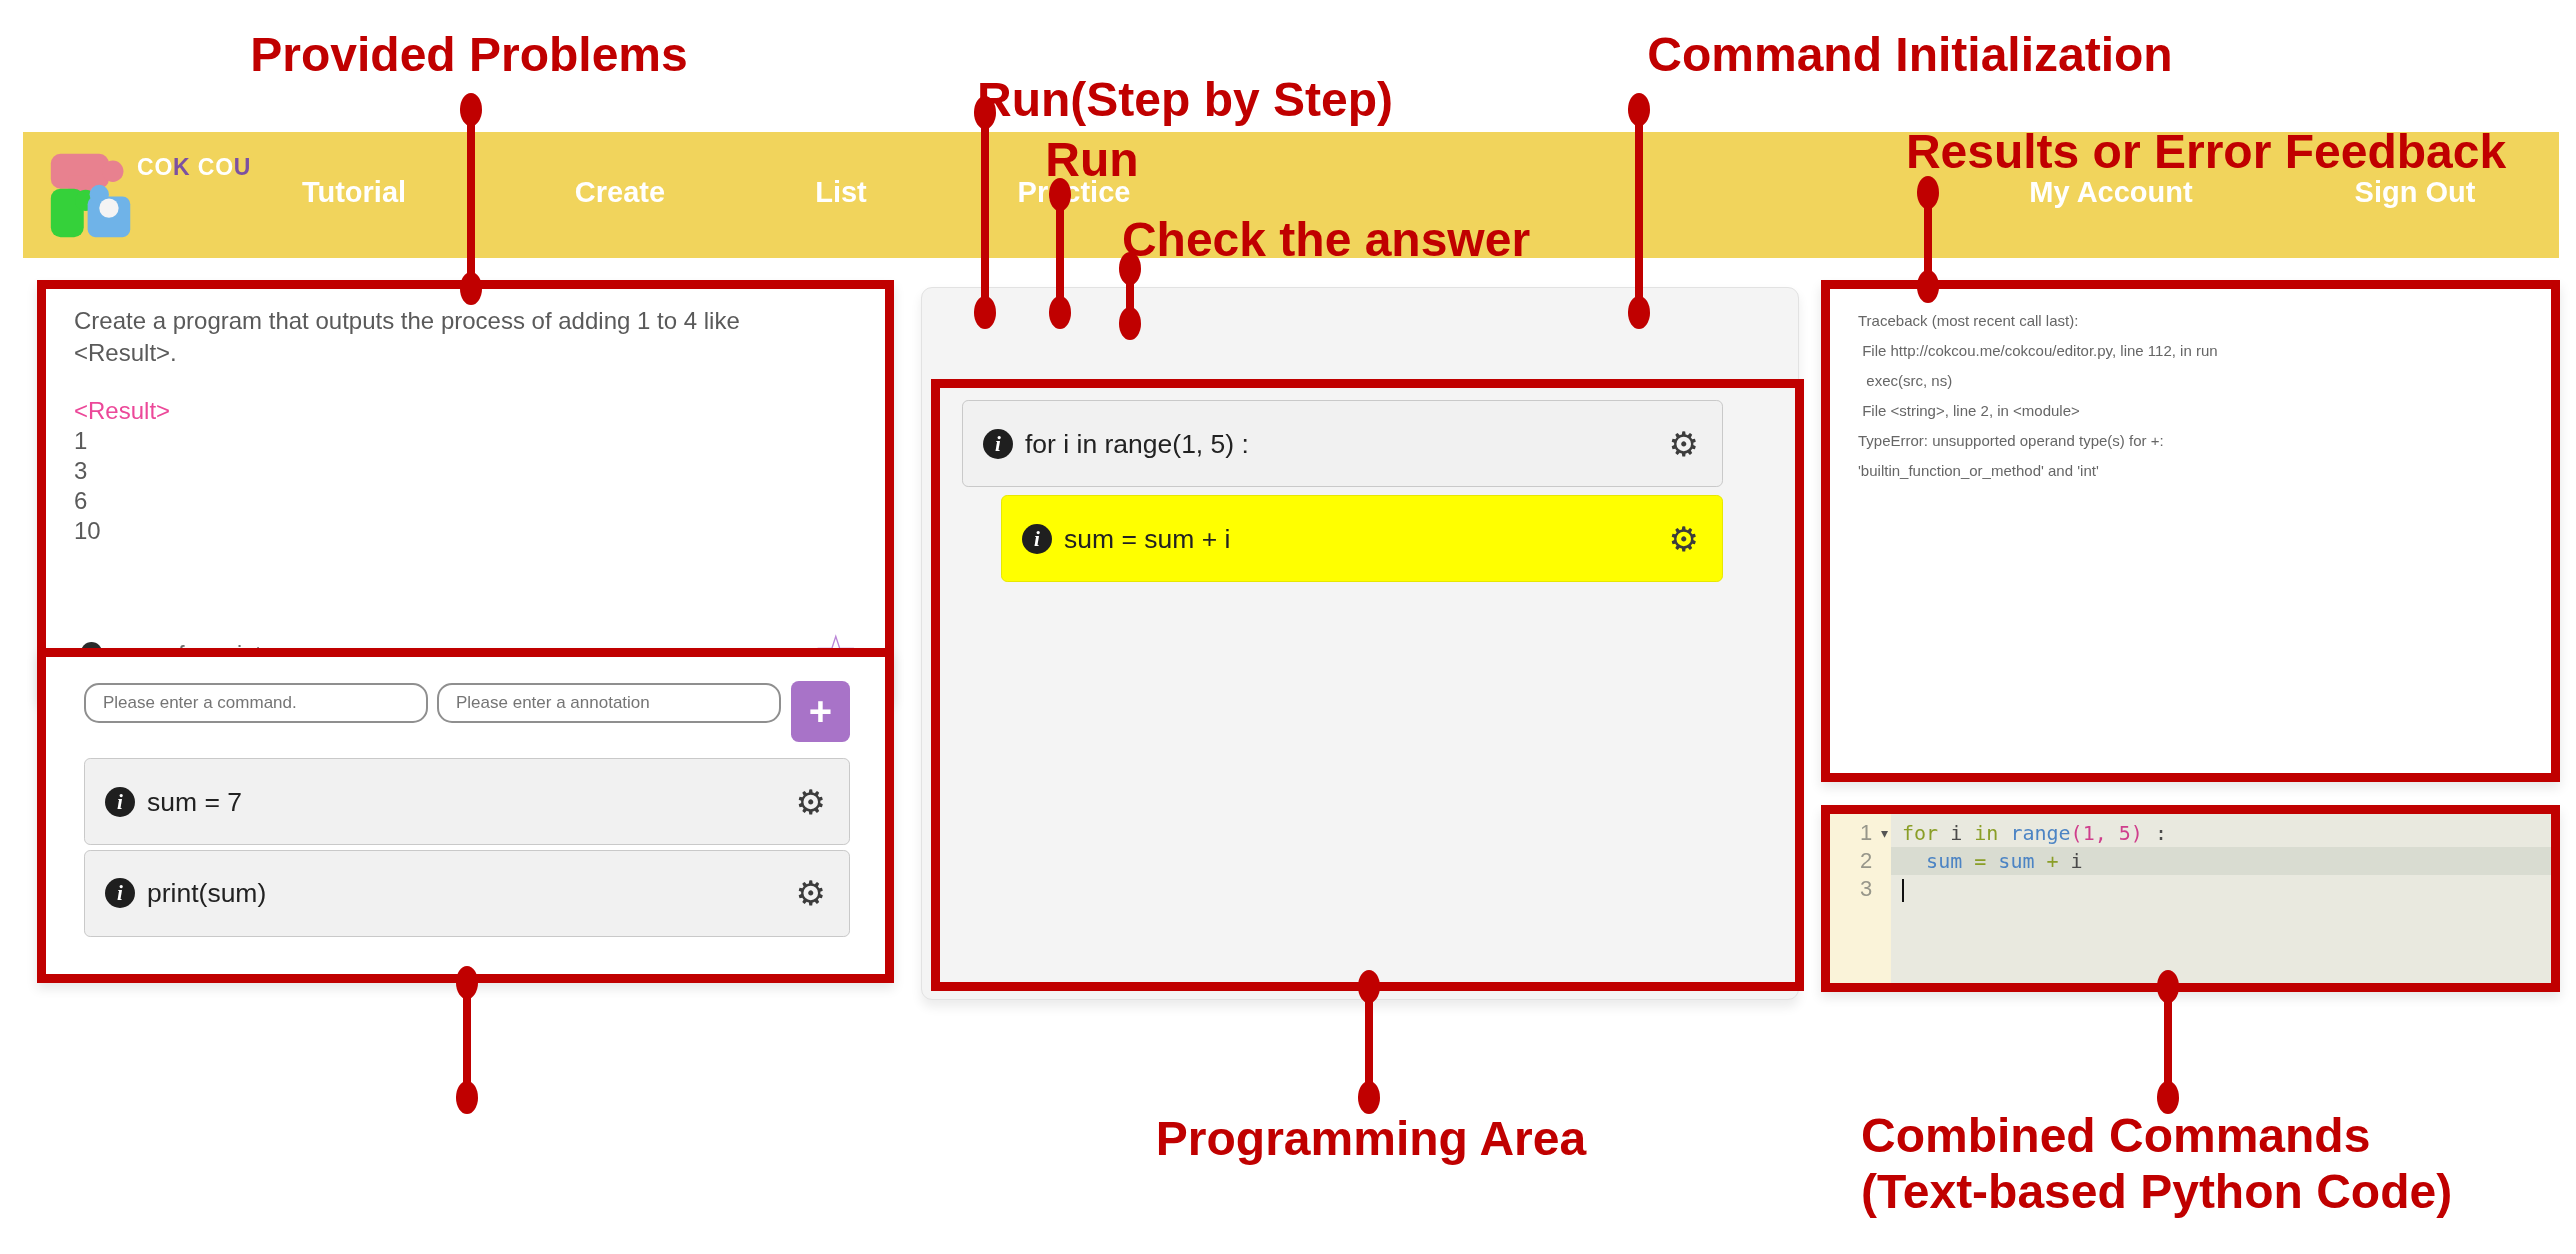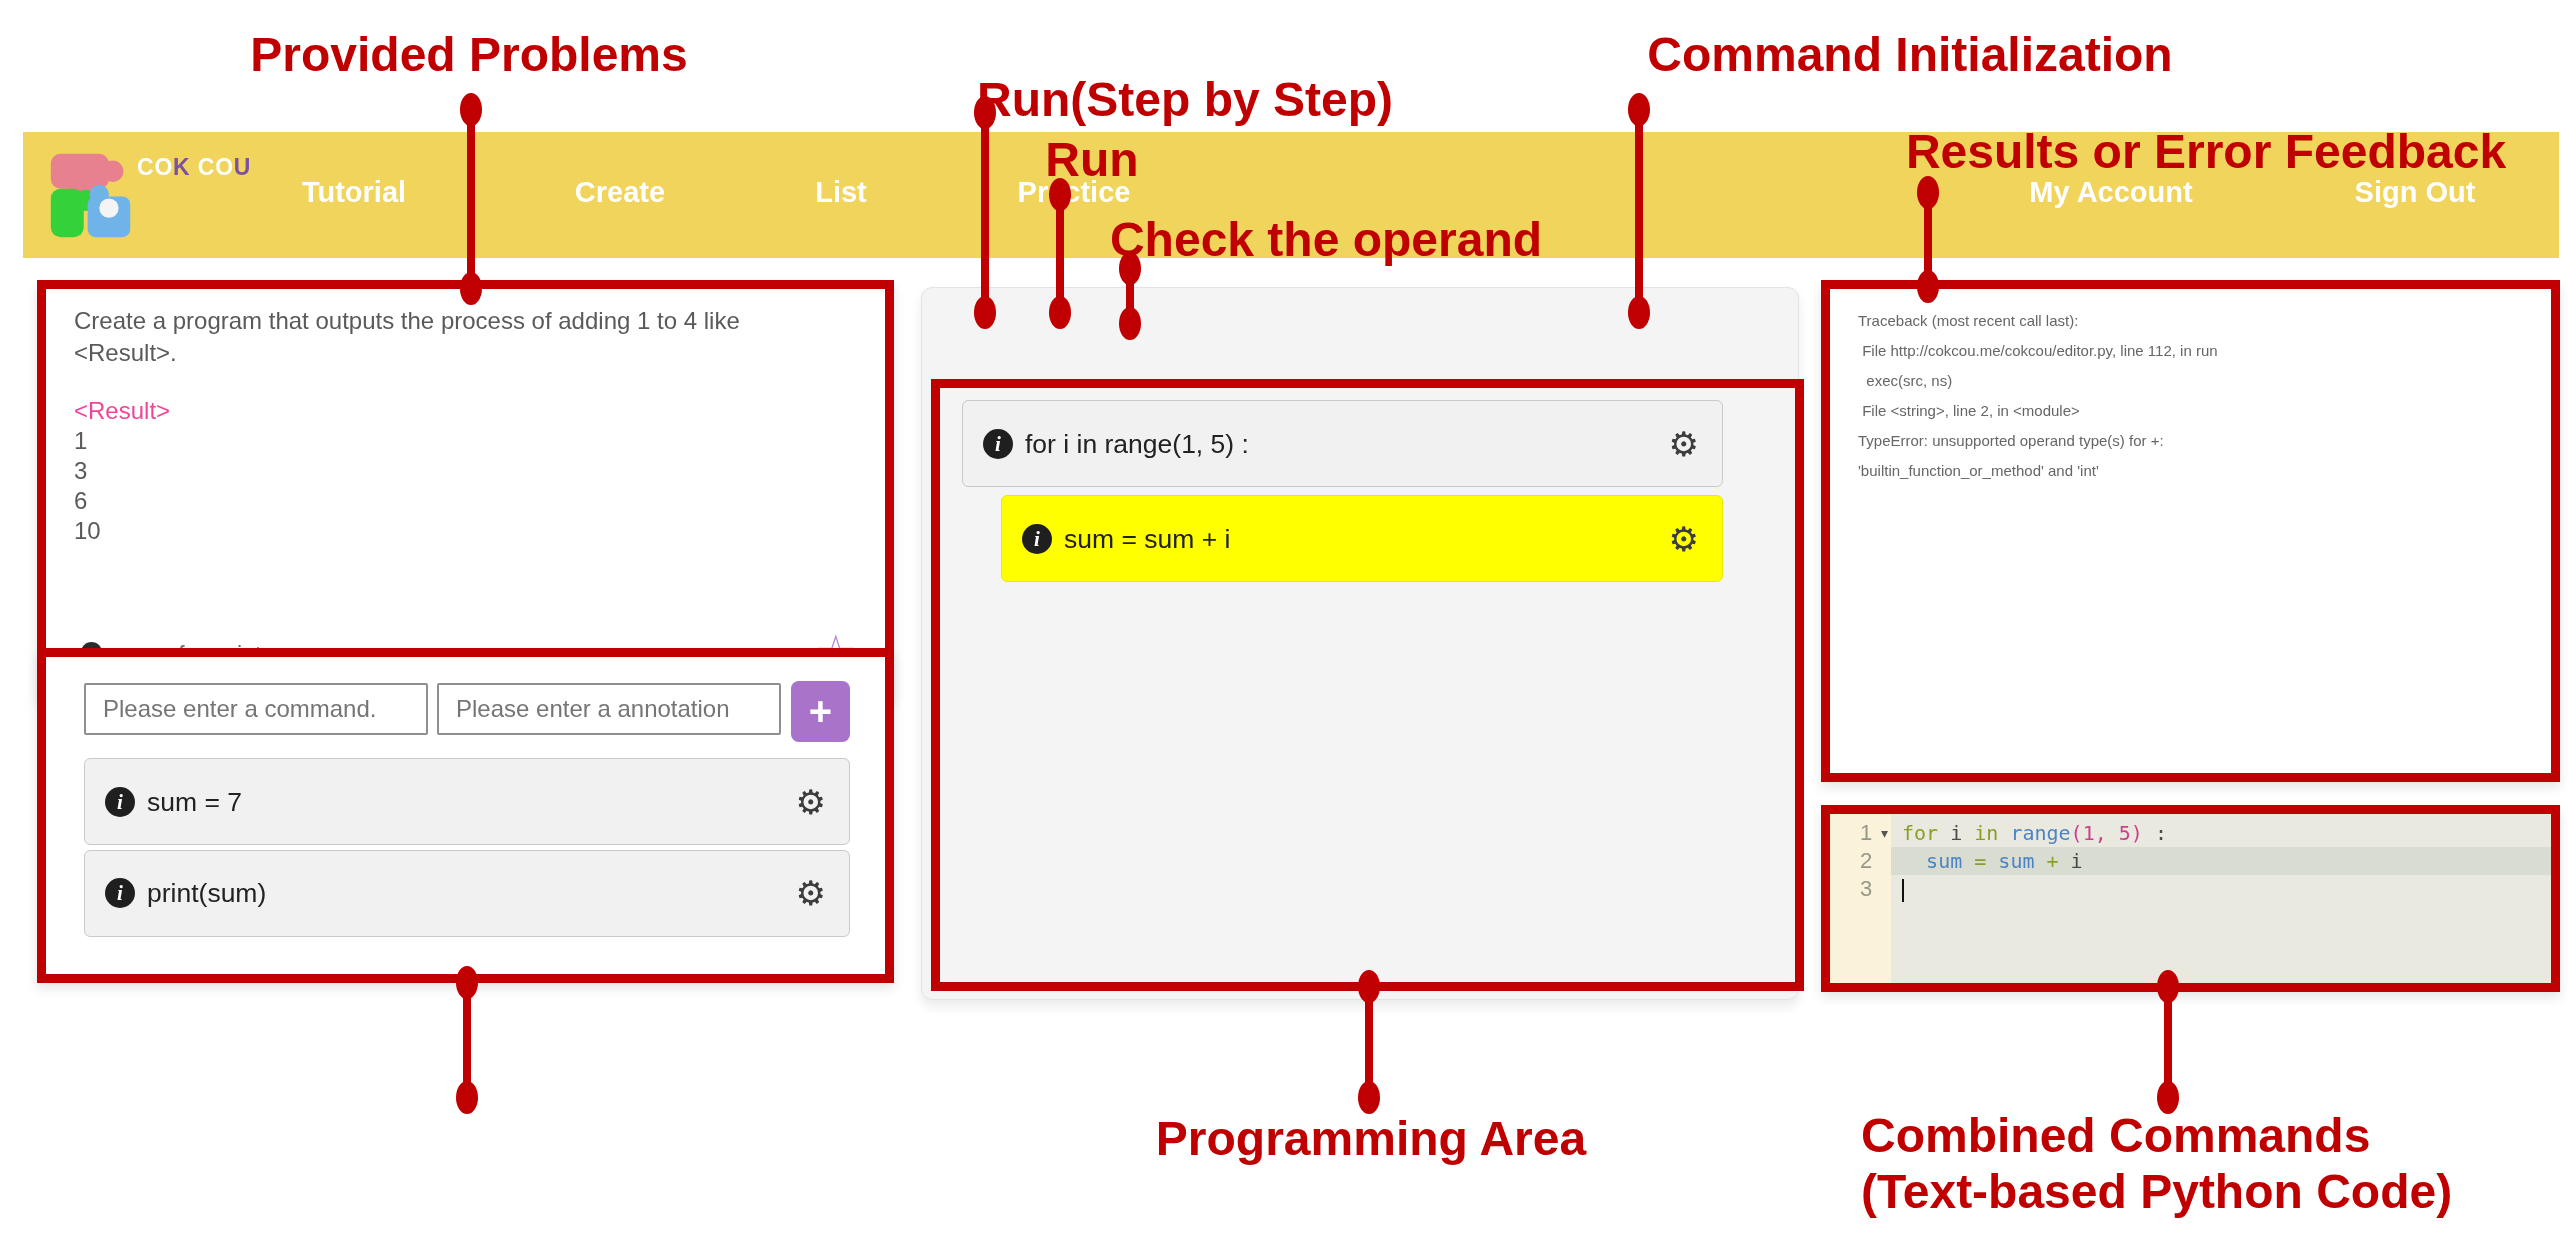--- a/index.html
+++ b/index.html
@@ -29,22 +29,22 @@
   .prob-desc{margin:15.6px 0 0 28px;font-size:24px;line-height:32px;color:#5a5a5a;white-space:pre-line;}
   .prob-reslabel{margin:27px 0 0 28px;font-size:24px;line-height:30px;color:#ec4899;}
   #result-values{margin:0 0 0 28px;font-size:24px;line-height:30px;color:#5a5a5a;}
   .tags-row{position:absolute;left:28px;right:23px;bottom:12.4px;height:44px;}
   .tags-row .bulb{position:absolute;left:1.6px;top:3.1px;}
   .tags-row .tagtext{position:absolute;left:48px;top:6.2px;font-size:23px;color:#6e6e6e;}
   .tags-row .star{position:absolute;right:4.7px;top:-6.2px;font-size:48px;color:#bb86d7;line-height:48px;cursor:pointer;}
 
   
   #panel-commands{left:37px;top:648px;width:857px;height:335px;}
-  .cmd-input{position:absolute;top:26px;height:52px;box-sizing:border-box;border:2.3px solid #8f8f8f;
-             border-radius:2px;font-size:24px;color:#757575;padding:0 0 0 17px;outline:none;
+  .cmd-input{position:absolute;top:26px;height:40px;box-sizing:border-box;border:2.3px solid #8f8f8f;
+             border-radius:15px;font-size:17px;color:#757575;padding:0 0 0 17px;outline:none;
              font-family:"Liberation Sans",sans-serif;background:#fff;}
   .cmd-input::placeholder{color:#757575;opacity:1;}
   #cmd-input{left:38px;width:344px;}
   #ann-input{left:391px;width:344px;}
   #add-btn{position:absolute;left:745px;top:24px;width:59px;height:61px;background:#A873C8;border:none;
            border-radius:7.8px;color:#ffffff;font-size:40px;font-weight:700;line-height:61px;text-align:center;
            cursor:pointer;padding:0;}
   #cmd-blocks{position:absolute;left:38px;top:101px;width:766px;display:flex;flex-direction:column;gap:4.7px;}
   .cmd-block{position:relative;height:87px;background:#f1f1f1;border:0.8px solid #c9c9c9;border-radius:6.2px;
              box-sizing:border-box;}
@@ -216,21 +216,21 @@
         <div class="code-pad"></div>
         <div class="code-row"><span class="tk-kw">for</span><span class="tk-pl"> i </span><span class="tk-kw">in</span><span class="tk-pl"> </span><span class="tk-fn">range</span><span class="tk-num">(1, 5)</span><span class="tk-pl"> :</span></div>
         <div class="code-row active"><span class="tk-pl">  </span><span class="tk-fn">sum</span><span class="tk-pl"> </span><span class="tk-kw">=</span><span class="tk-pl"> </span><span class="tk-fn">sum</span><span class="tk-pl"> </span><span class="tk-kw">+</span><span class="tk-pl"> i</span></div>
         <div class="code-row"><span class="cursor"></span></div>
       </div>
   </div>
 
   <div class="ann center" style="left:469px;top:26.5px;">Provided Problems</div>
   <div class="ann center" style="left:1185px;top:26.5px;margin-top:45px;">Run(Step by Step)</div>
   <div class="ann center" style="left:1092px;top:132px;">Run</div>
-  <div class="ann center" style="left:1326px;top:212px;">Check the operand</div>
+  <div class="ann center" style="left:1326px;top:212px;">Check the answer</div>
   <div class="ann center" style="left:1910px;top:26.5px;">Command Initialization</div>
   <div class="ann center" style="left:2206px;top:124px;">Results or Error Feedback</div>
 
   <div class="ann center" style="left:1371px;top:1111px;">Programming Area</div>
   <div class="ann" style="left:1861px;top:1108px;">
     <div>Combined Commands</div>
     <div>(Text-based Python Code)</div>
   </div>
 
   <div id="connectors">

